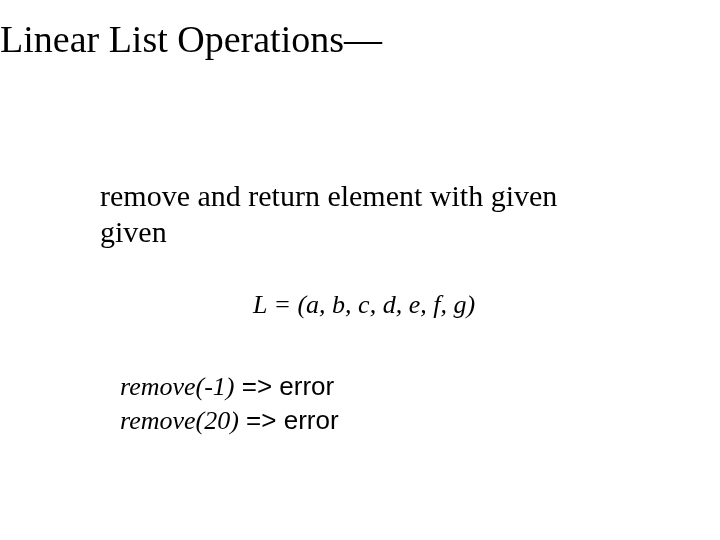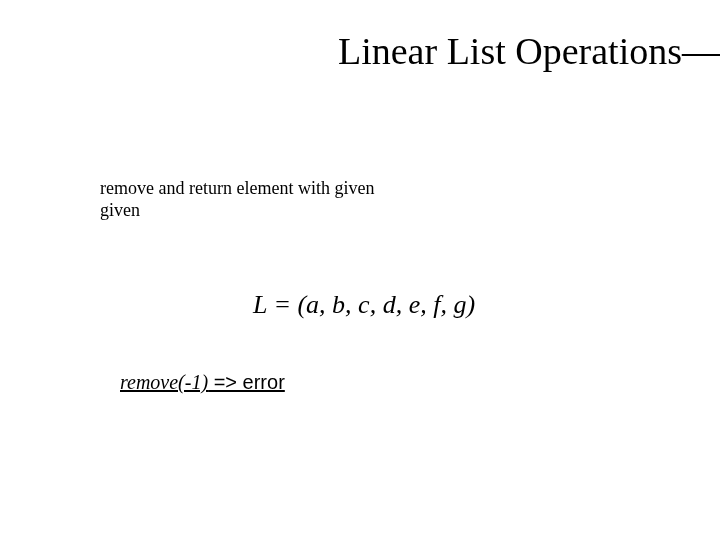--- a/index.html
+++ b/index.html
@@ -11,49 +11,48 @@
     font-family: "Times New Roman", Times, serif;
     color: #000000;
   }
   .slide {
     width: 720px;
     height: 540px;
     position: relative;
     box-sizing: border-box;
   }
   .title {
-    text-align: right;
+    text-align: left;
     font-size: 38px;
     line-height: 1.15;
-    padding-top: 30px;
+    padding-top: 18px;
   }
   .body-text {
     position: absolute;
     left: 100px;
     top: 178px;
-    font-size: 18px;
+    font-size: 30px;
     line-height: 1.2;
     width: 520px;
   }
   .list-def {
     position: absolute;
     left: 8px;
     right: 0;
     top: 290px;
     text-align: center;
     font-size: 26px;
     font-style: italic;
   }
   .examples {
     position: absolute;
     left: 120px;
     top: 370px;
-    font-size: 20px;
+    font-size: 26px;
     line-height: 1.25;
-    text-decoration: underline;
   }
   .italic {
     font-style: italic;
   }
   .arial {
     font-family: Arial, Helvetica, sans-serif;
     font-style: normal;
   }
 </style>
 </head>
@@ -69,15 +68,18 @@
     <span>remove and return element with given</span><br>
     <span>given</span>
   </div>
 
   <div class="list-def">L = (a, b, c, d, e, f, g)</div>
 
   <div class="examples">
     <div>
       <span class="italic">remove(-1)</span><span class="arial"> =&gt; error</span>
     </div>
+    <div>
+      <span class="italic">remove(20)</span><span class="arial"> =&gt; error</span>
+    </div>
   </div>
 
 </div>
 
 </body></html>

